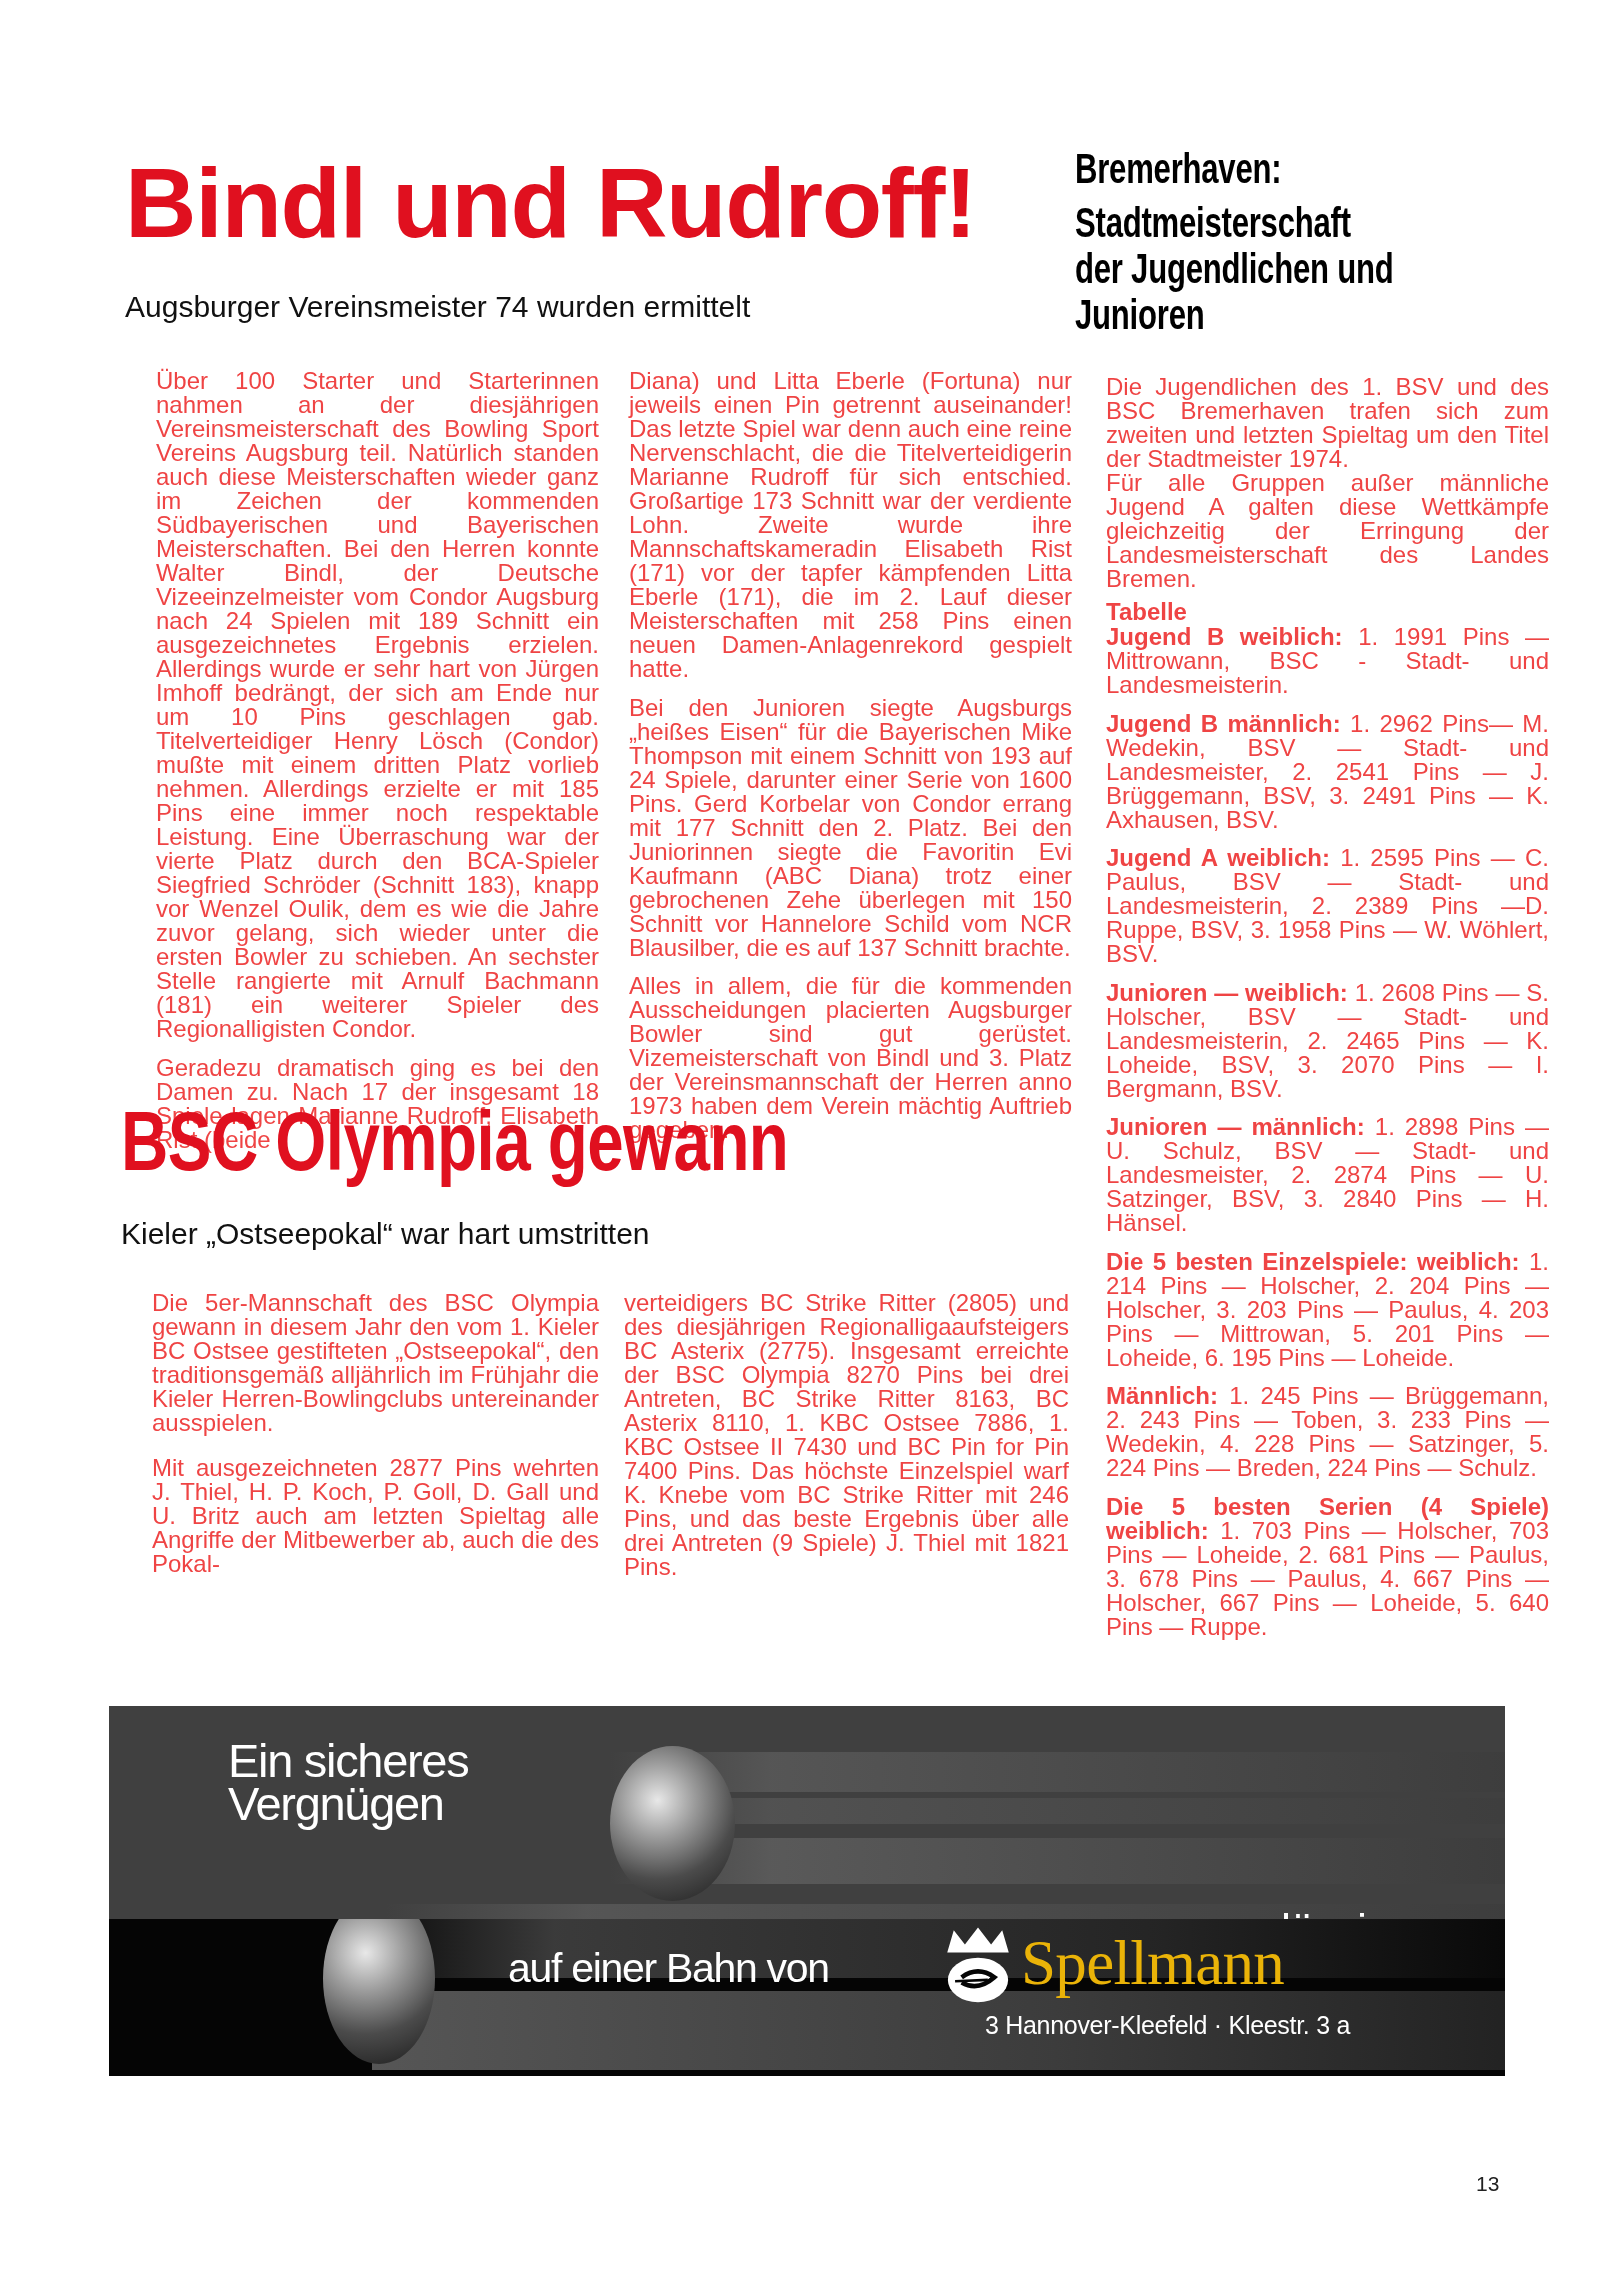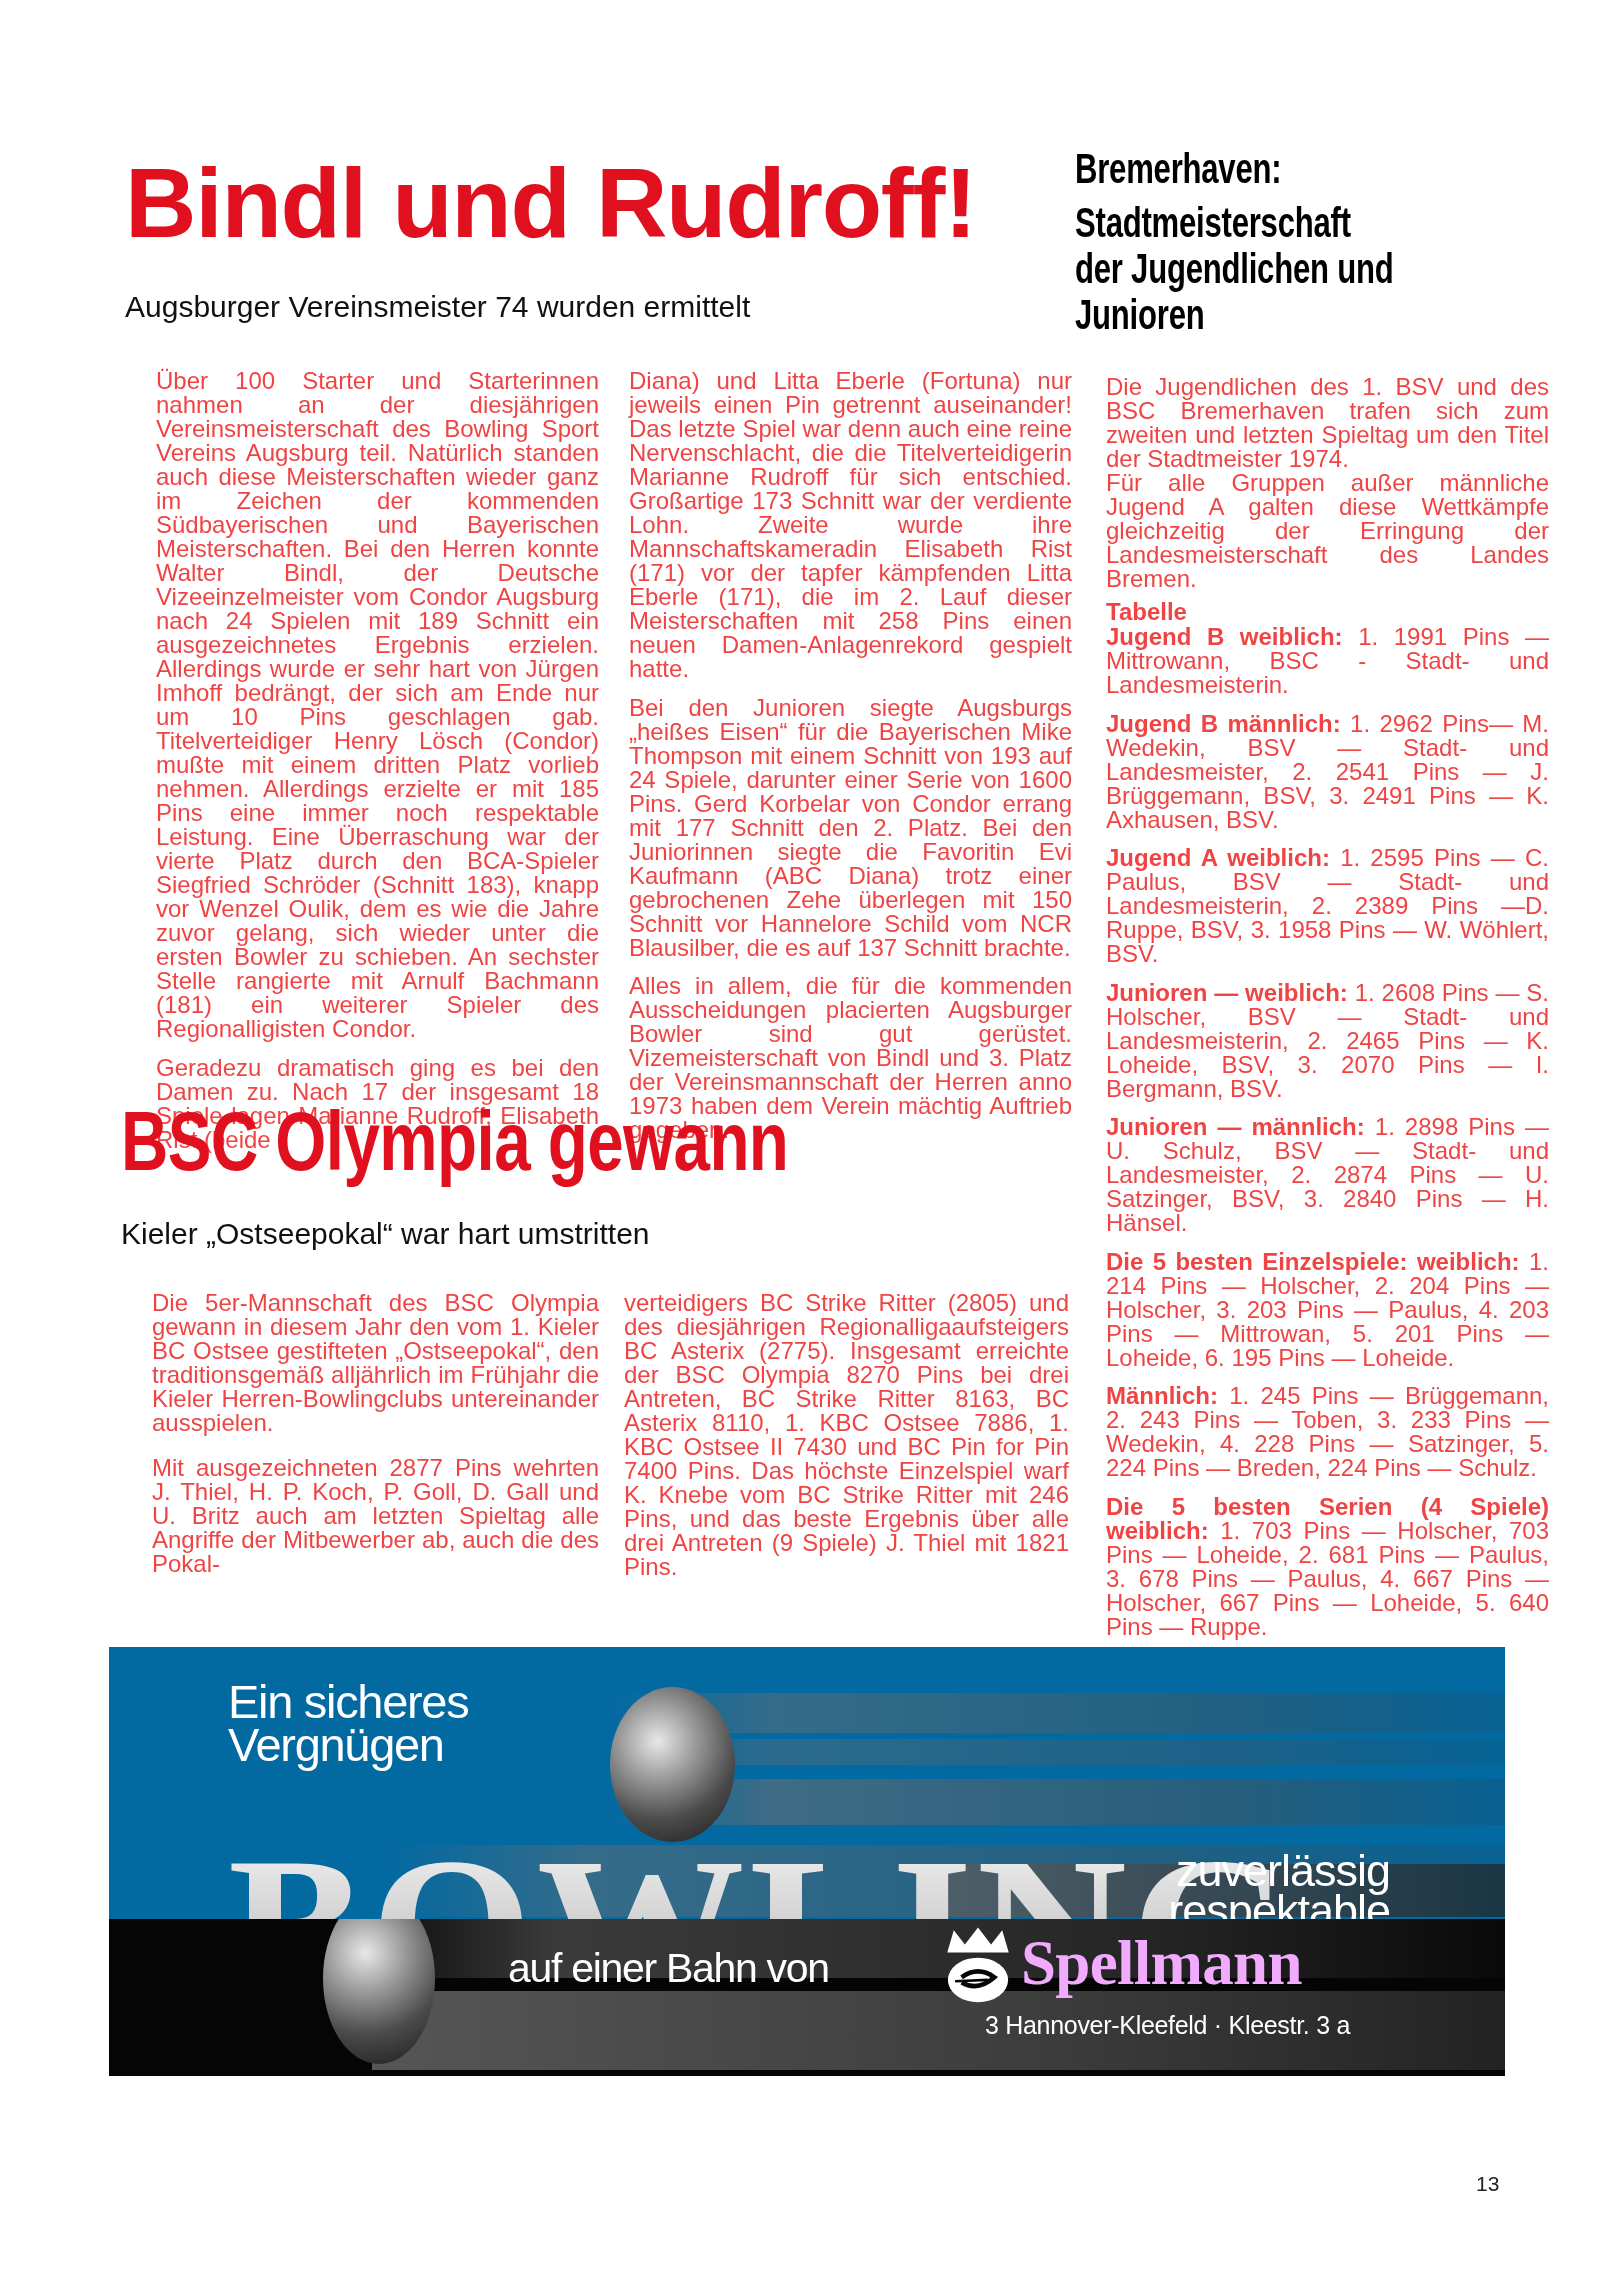--- a/index.html
+++ b/index.html
@@ -18,21 +18,21 @@
   .tab-entry { margin:0 0 6.6px 0; }
   .tab-entry b { font-weight:bold; }
   .tab-title { font-weight:bold; margin:9.2px 0 1.3px 0; }
   .streak { position:absolute; background:linear-gradient(90deg, rgba(90,90,90,0) 0%, rgba(110,110,110,0.85) 18%, rgba(80,80,80,0.7) 70%, rgba(40,40,40,0.2) 100%); }
   .ball { position:absolute; border-radius:50%;
           background:radial-gradient(circle at 38% 35%, #e8e8e8 0%, #9a9a9a 30%, #4b4b4b 62%, #1a1a1a 100%); }
   .ad-text { color:#fff; font-family:"Liberation Sans", sans-serif; position:absolute; }
   .bowling-word { position:absolute; font-family:"Liberation Serif", serif; font-weight:bold; color:#dcdcdc;
                   font-size:198px; line-height:1; letter-spacing:4px; transform:scaleX(1.05); transform-origin:left top;
                   background:linear-gradient(180deg,#f3f3f3 0%, #c9c9c9 60%, #9a9a9a 100%); -webkit-background-clip:text; background-clip:text; color:transparent; }
-  .spellmann { font-family:"Liberation Serif", serif; font-weight:bold; font-size:63px; color:#f0abfc; letter-spacing:-0.7px; }
+  .spellmann { font-family:"Liberation Serif", serif; font-weight:normal; font-size:63px; color:#eab308; letter-spacing:-0.7px; }
 </style>
 </head>
 <body>
 
 <div class="abs h-red1 red" style="left:125px; top:153px;">Bindl und Rudroff!</div>
 <div class="abs sub" style="left:125px; top:289px;">Augsburger Vereinsmeister 74 wurden ermittelt</div>
 
 <div class="abs body-col" style="left:120px; top:369px; width:443px;">
   <p>Über 100 Starter und Starterinnen nahmen an der diesjährigen Vereinsmeisterschaft des Bowling Sport Vereins Augsburg teil. Natürlich standen auch diese Meisterschaften wieder ganz im Zeichen der kommenden Südbayerischen und Bayerischen Meisterschaften. Bei den Herren konnte Walter Bindl, der Deutsche Vizeeinzelmeister vom Condor Augsburg nach 24 Spielen mit 189 Schnitt ein ausgezeichnetes Ergebnis erzielen. Allerdings wurde er sehr hart von Jürgen Imhoff bedrängt, der sich am Ende nur um 10 Pins geschlagen gab. Titelverteidiger Henry Lösch (Condor) mußte mit einem dritten Platz vorlieb nehmen. Allerdings erzielte er mit 185 Pins eine immer noch respektable Leistung. Eine Überraschung war der vierte Platz durch den BCA-Spieler Siegfried Schröder (Schnitt 183), knapp vor Wenzel Oulik, dem es wie die Jahre zuvor gelang, sich wieder unter die ersten Bowler zu schieben. An sechster Stelle rangierte mit Arnulf Bachmann (181) ein weiterer Spieler des Regionalligisten Condor.</p>
   <p style="margin-top:12px;">Geradezu dramatisch ging es bei den Damen zu. Nach 17 der insgesamt 18 Spiele lagen Marianne Rudroff, Elisabeth Rist (beide</p>
@@ -72,21 +72,21 @@
       <p class="tab-entry"><b>Jugend B männlich:</b><span> 1. 2962 Pins— M. Wedekin, BSV — Stadt- und Landesmeister, 2. 2541 Pins — J. Brüggemann, BSV, 3. 2491 Pins — K. Axhausen, BSV.</span></p>
       <p class="tab-entry"><b>Jugend A weiblich:</b><span> 1. 2595 Pins — C. Paulus, BSV — Stadt- und Landesmeisterin, 2. 2389 Pins —D. Ruppe, BSV, 3. 1958 Pins — W. Wöhlert, BSV.</span></p>
       <p class="tab-entry"><b>Junioren — weiblich:</b><span> 1. 2608 Pins — S. Holscher, BSV — Stadt- und Landesmeisterin, 2. 2465 Pins — K. Loheide, BSV, 3. 2070 Pins — I. Bergmann, BSV.</span></p>
       <p class="tab-entry"><b>Junioren — männlich:</b><span> 1. 2898 Pins — U. Schulz, BSV — Stadt- und Landesmeister, 2. 2874 Pins — U. Satzinger, BSV, 3. 2840 Pins — H. Hänsel.</span></p>
       <p class="tab-entry"><b>Die 5 besten Einzelspiele: weiblich:</b><span> 1. 214 Pins — Holscher, 2. 204 Pins — Holscher, 3. 203 Pins — Paulus, 4. 203 Pins — Mittrowan, 5. 201 Pins — Loheide, 6. 195 Pins — Loheide.</span></p>
       <p class="tab-entry"><b>Männlich:</b><span> 1. 245 Pins — Brüggemann, 2. 243 Pins — Toben, 3. 233 Pins — Wedekin, 4. 228 Pins — Satzinger, 5. 224 Pins — Breden, 224 Pins — Schulz.</span></p>
       <p class="tab-entry"><b>Die 5 besten Serien (4 Spiele) weiblich:</b><span> 1. 703 Pins — Holscher, 703 Pins — Loheide, 2. 681 Pins — Paulus, 3. 678 Pins — Paulus, 4. 667 Pins — Holscher, 667 Pins — Loheide, 5. 640 Pins — Ruppe.</span></p>
     </div>
 </div>
 
-<div class="abs" style="left:109px; top:1647px; width:1396px; height:273px; background:#0369a1; overflow:hidden;">
+<div class="abs" style="left:109px; top:1706px; width:1396px; height:273px; background:#404040; overflow:hidden;">
 
   <div class="streak" style="left:501px; top:46px;  width:896px; height:40px; opacity:0.55;"></div>
   <div class="streak" style="left:501px; top:92px; width:896px; height:26px; opacity:0.45;"></div>
   <div class="streak" style="left:501px; top:132px; width:896px; height:46px; opacity:0.65;"></div>
   <div class="streak" style="left:277px; top:198px; width:1120px; height:72px; opacity:0.55;"></div>
   <div class="streak" style="left:830px; top:217px; width:566px; height:53px; background:linear-gradient(90deg,#5d5d5d,#3a3a3a 60%, #222); opacity:0.7;"></div>
 
   <div class="ad-text" style="left:119px; top:33px; font-size:47px; line-height:43px; letter-spacing:-1.3px;">
     <div>Ein sicheres</div>
     <div>Vergnügen</div>

